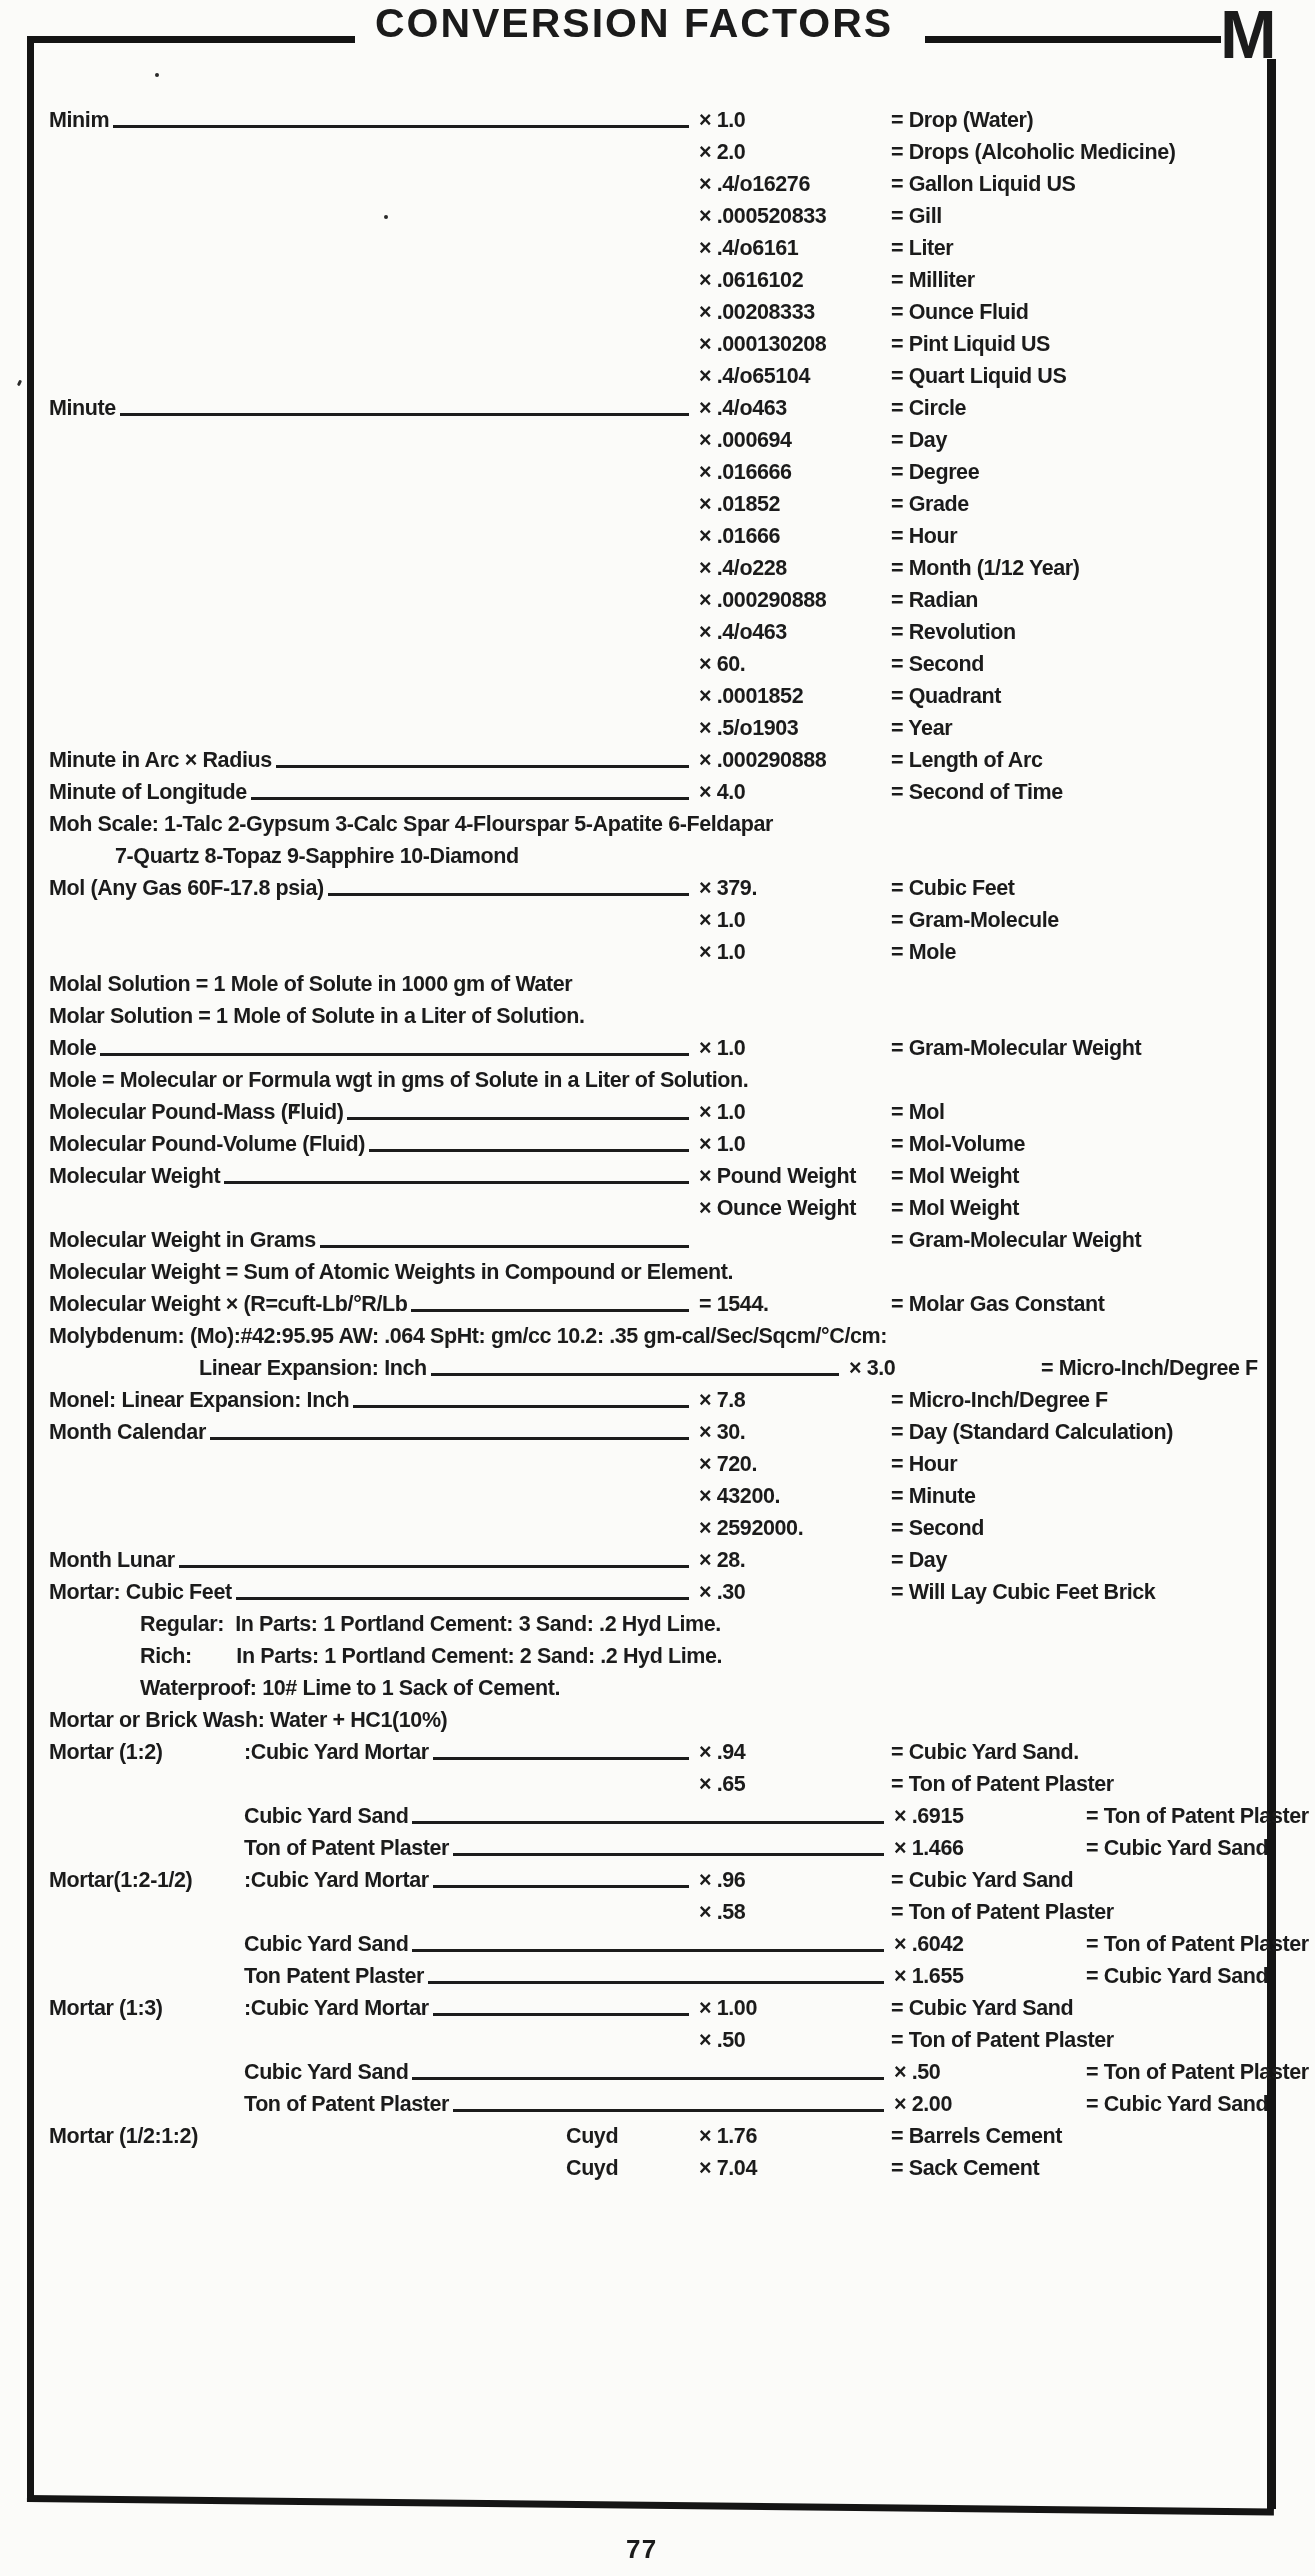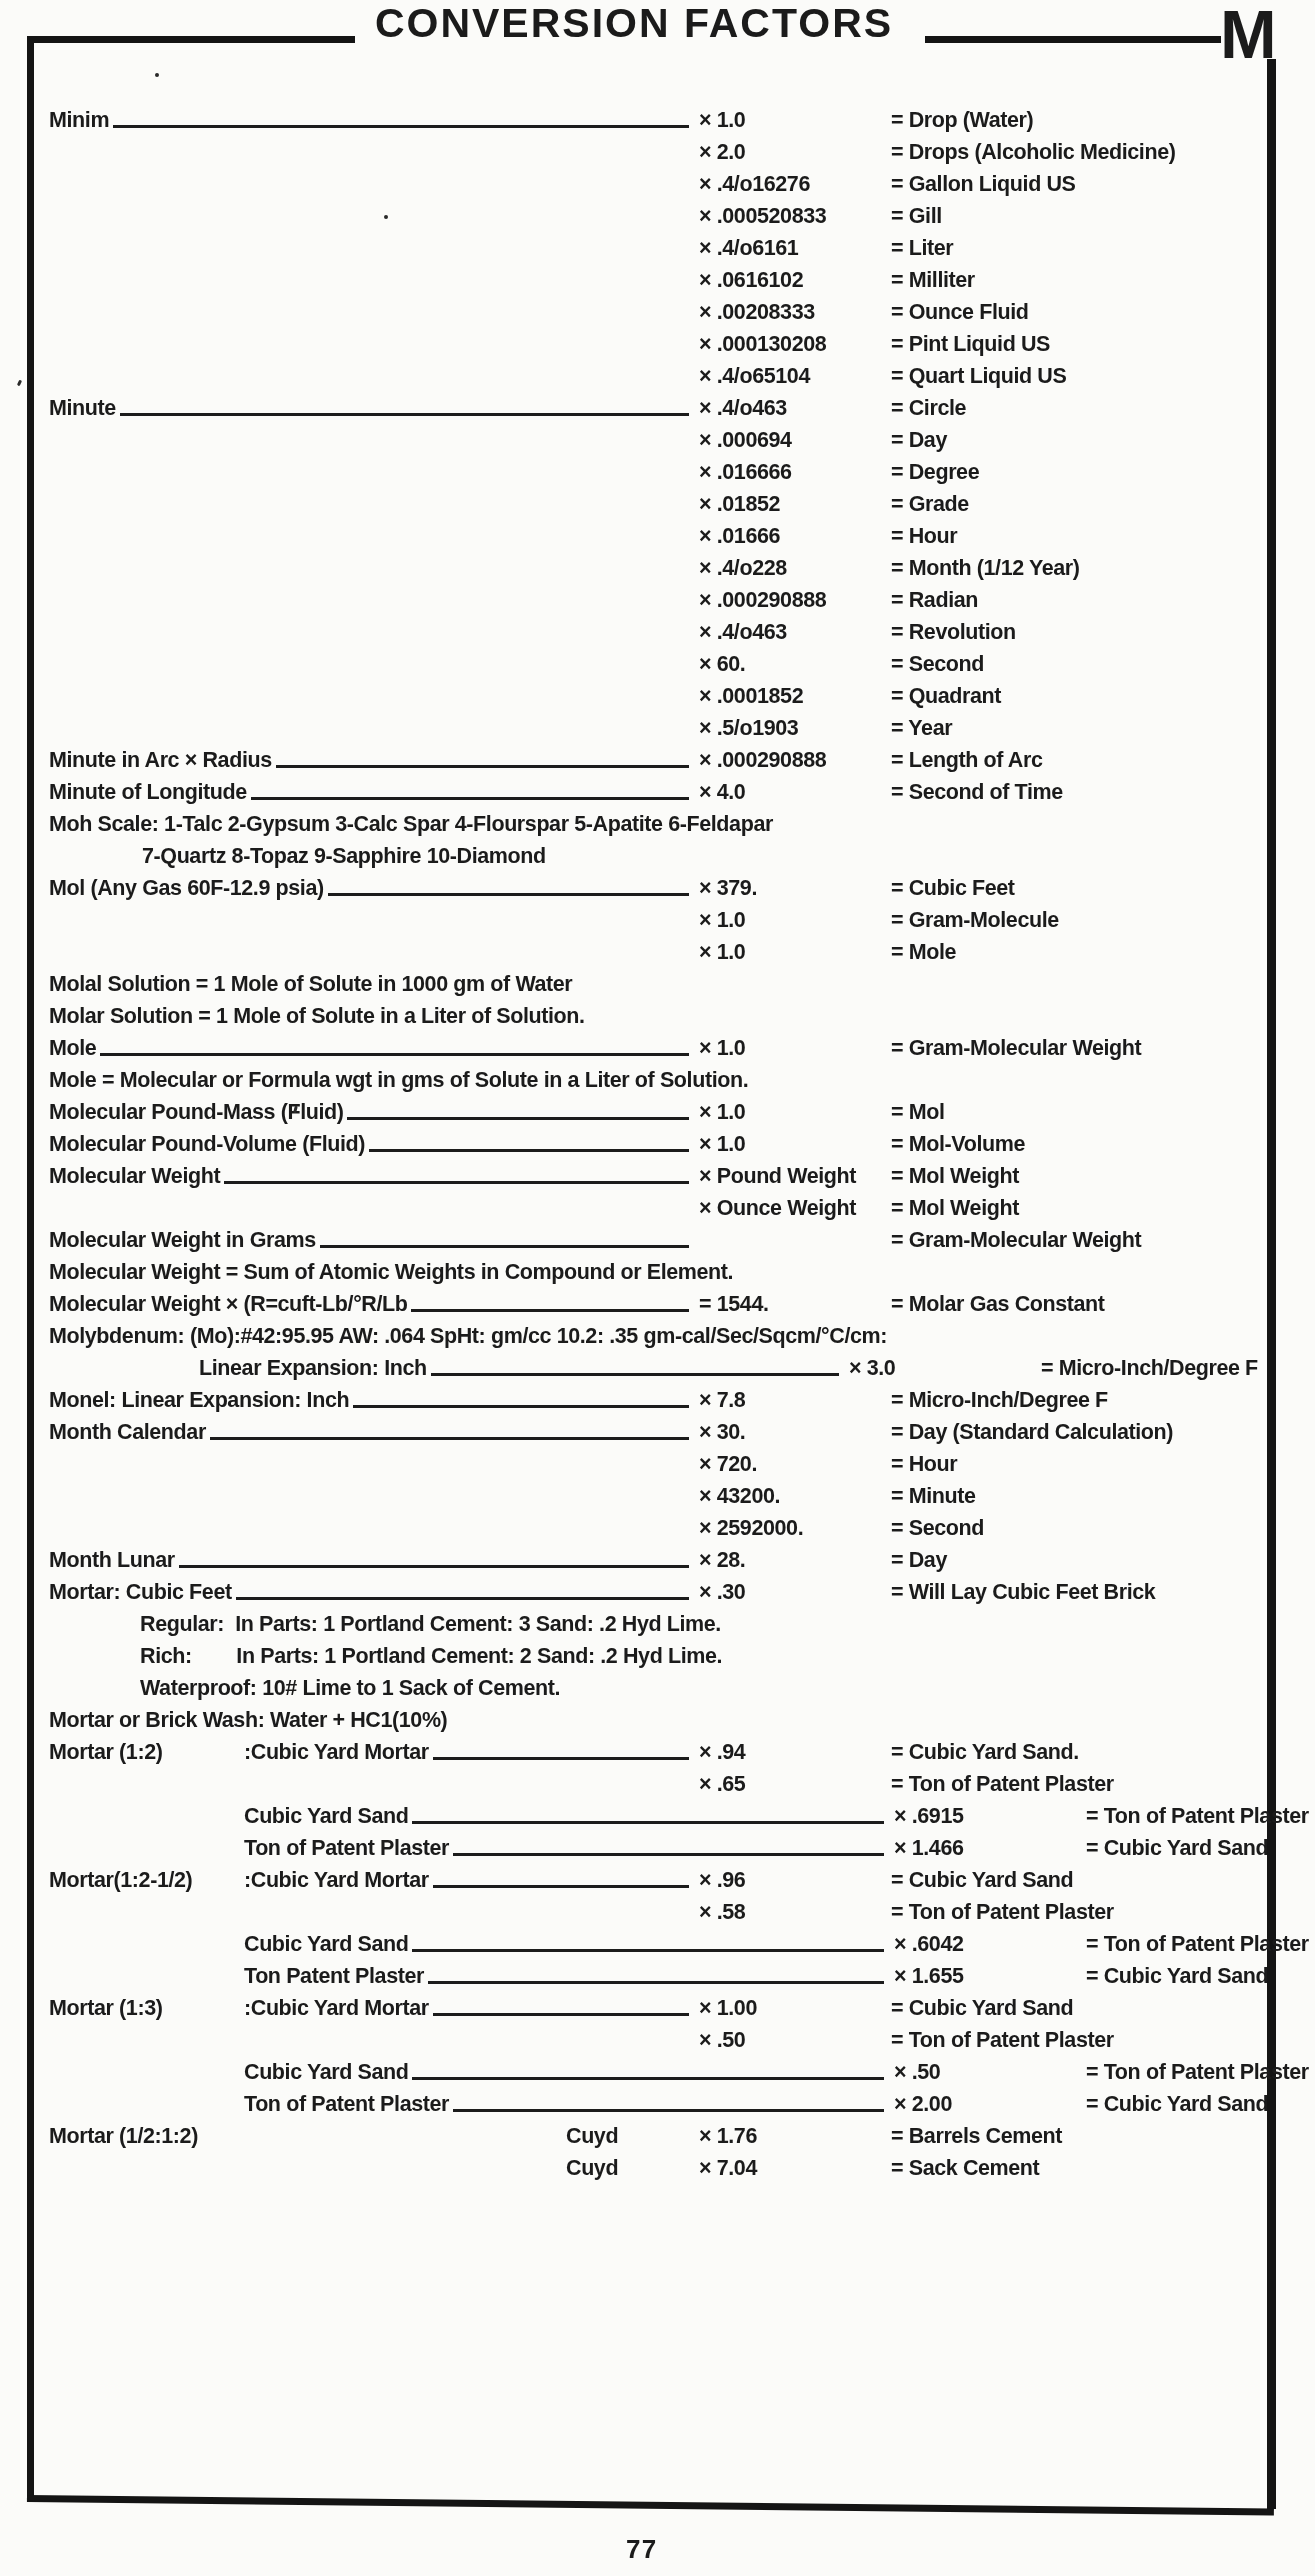--- a/index.html
+++ b/index.html
@@ -261,26 +261,26 @@
     </div>
     <span class="fac">× 4.0</span>
     <span class="res">= Second of Time</span>
   </div>
 
   <div class="row row-text">
     <span class="full">Moh Scale: 1-Talc 2-Gypsum 3-Calc Spar 4-Flourspar 5-Apatite 6-Feldapar</span>
   </div>
 
   <div class="row row-text">
-    <span class="full" style="margin-left: 93px;">7-Quartz 8-Topaz 9-Sapphire 10-Diamond</span>
-  </div>
-
-  <div class="row">
-    <div class="lblwrap">
-      <span class="lbl">Mol (Any Gas 60F-12.9 psia)</span>
+    <span class="full" style="margin-left: 66px;">7-Quartz 8-Topaz 9-Sapphire 10-Diamond</span>
+  </div>
+
+  <div class="row">
+    <div class="lblwrap">
+      <span class="lbl">Mol (Any Gas 60F-17.8 psia)</span>
 
       <span class="filler"></span>
 
     </div>
     <span class="fac">× 379.</span>
     <span class="res">= Cubic Feet</span>
   </div>
 
   <div class="row">
     <div class="lblwrap">

